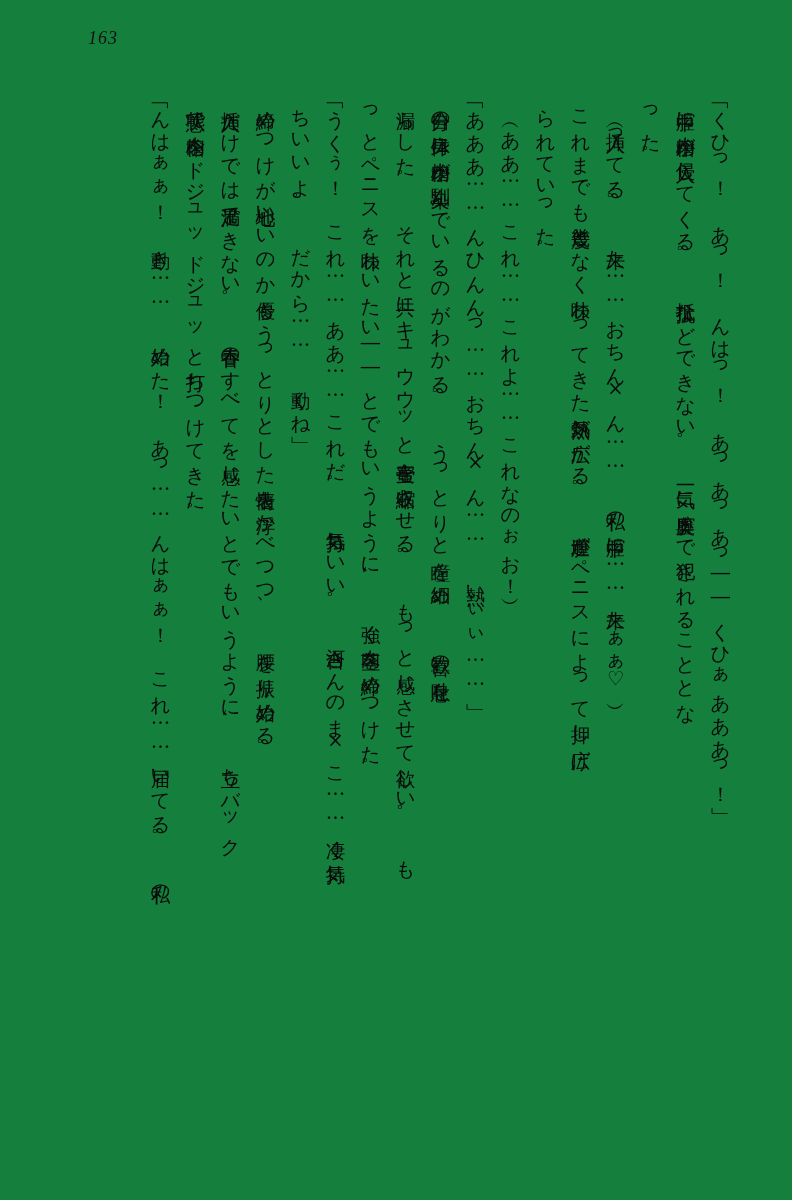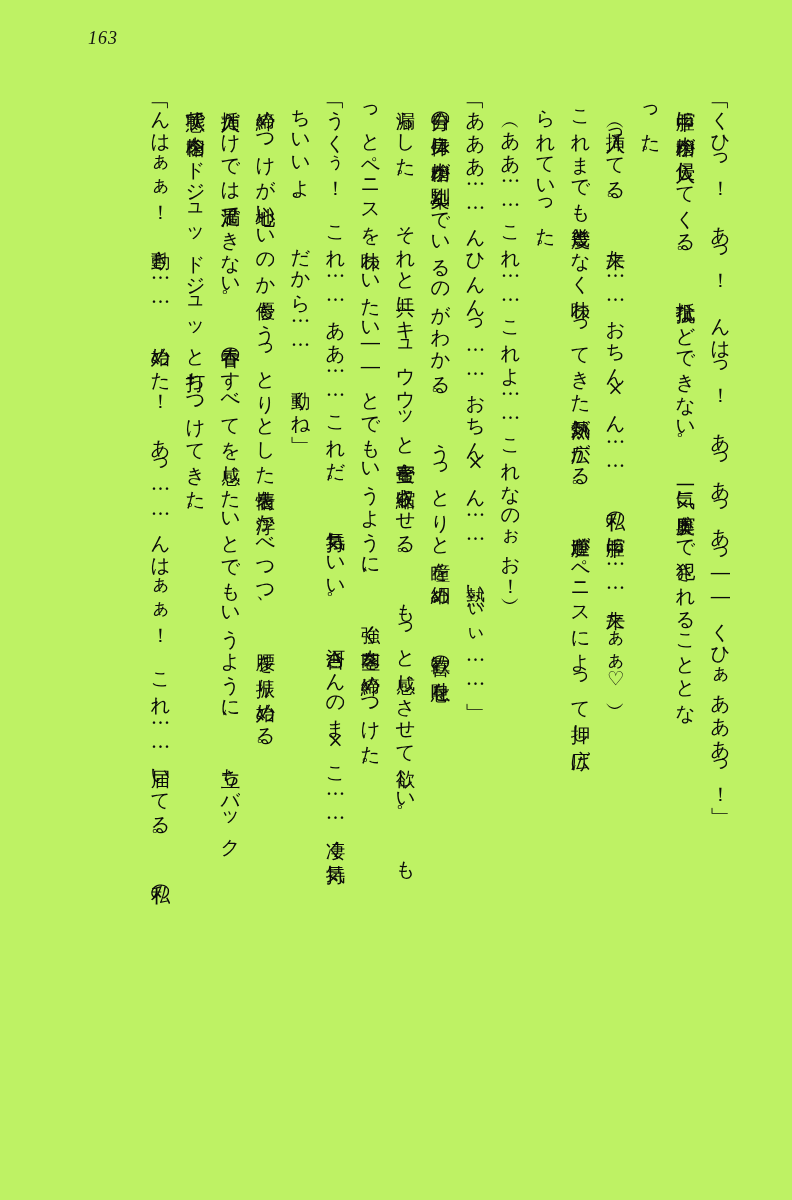--- a/index.html
+++ b/index.html
@@ -4,21 +4,21 @@
 <style>
   html, body {
     margin: 0;
     padding: 0;
     background: #ffffff;
   }
   .page {
     position: relative;
     width: 792px;
     height: 1200px;
-    background: #bef264;
+    background: #15803d;
     overflow: hidden;
     font-family: "Liberation Serif", "DejaVu Serif", serif;
     color: #000000;
   }
   .page-number {
     position: absolute;
     top: 28px;
     left: 88px;
     font-size: 18px;
     font-style: italic;

